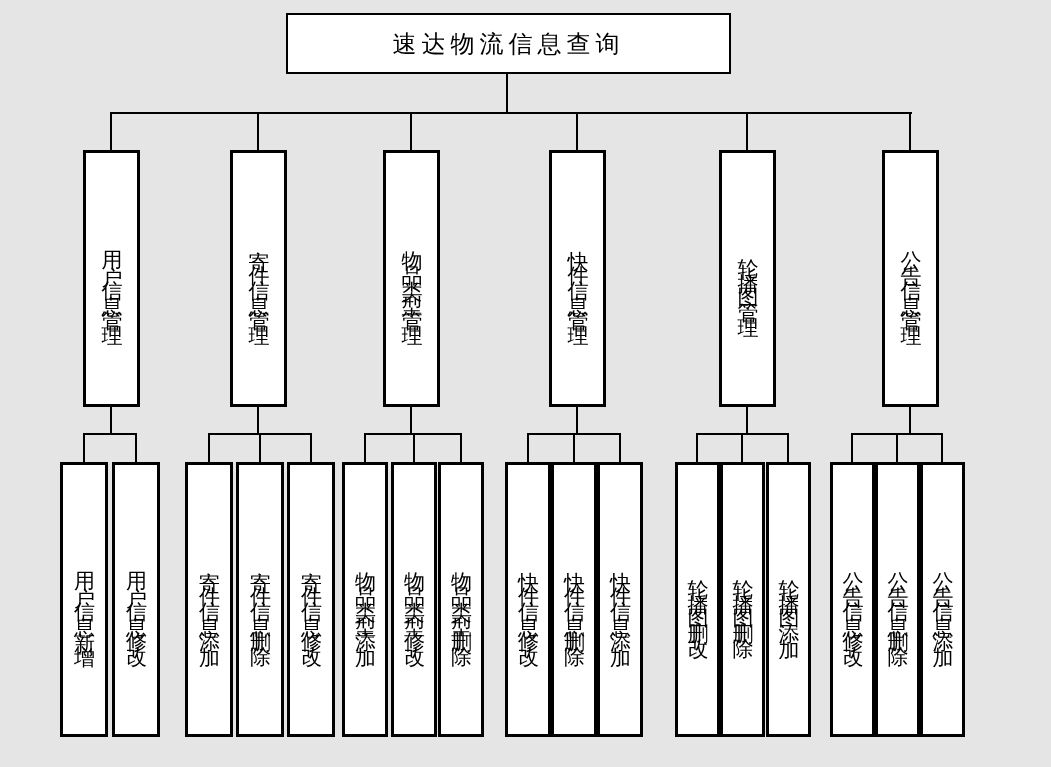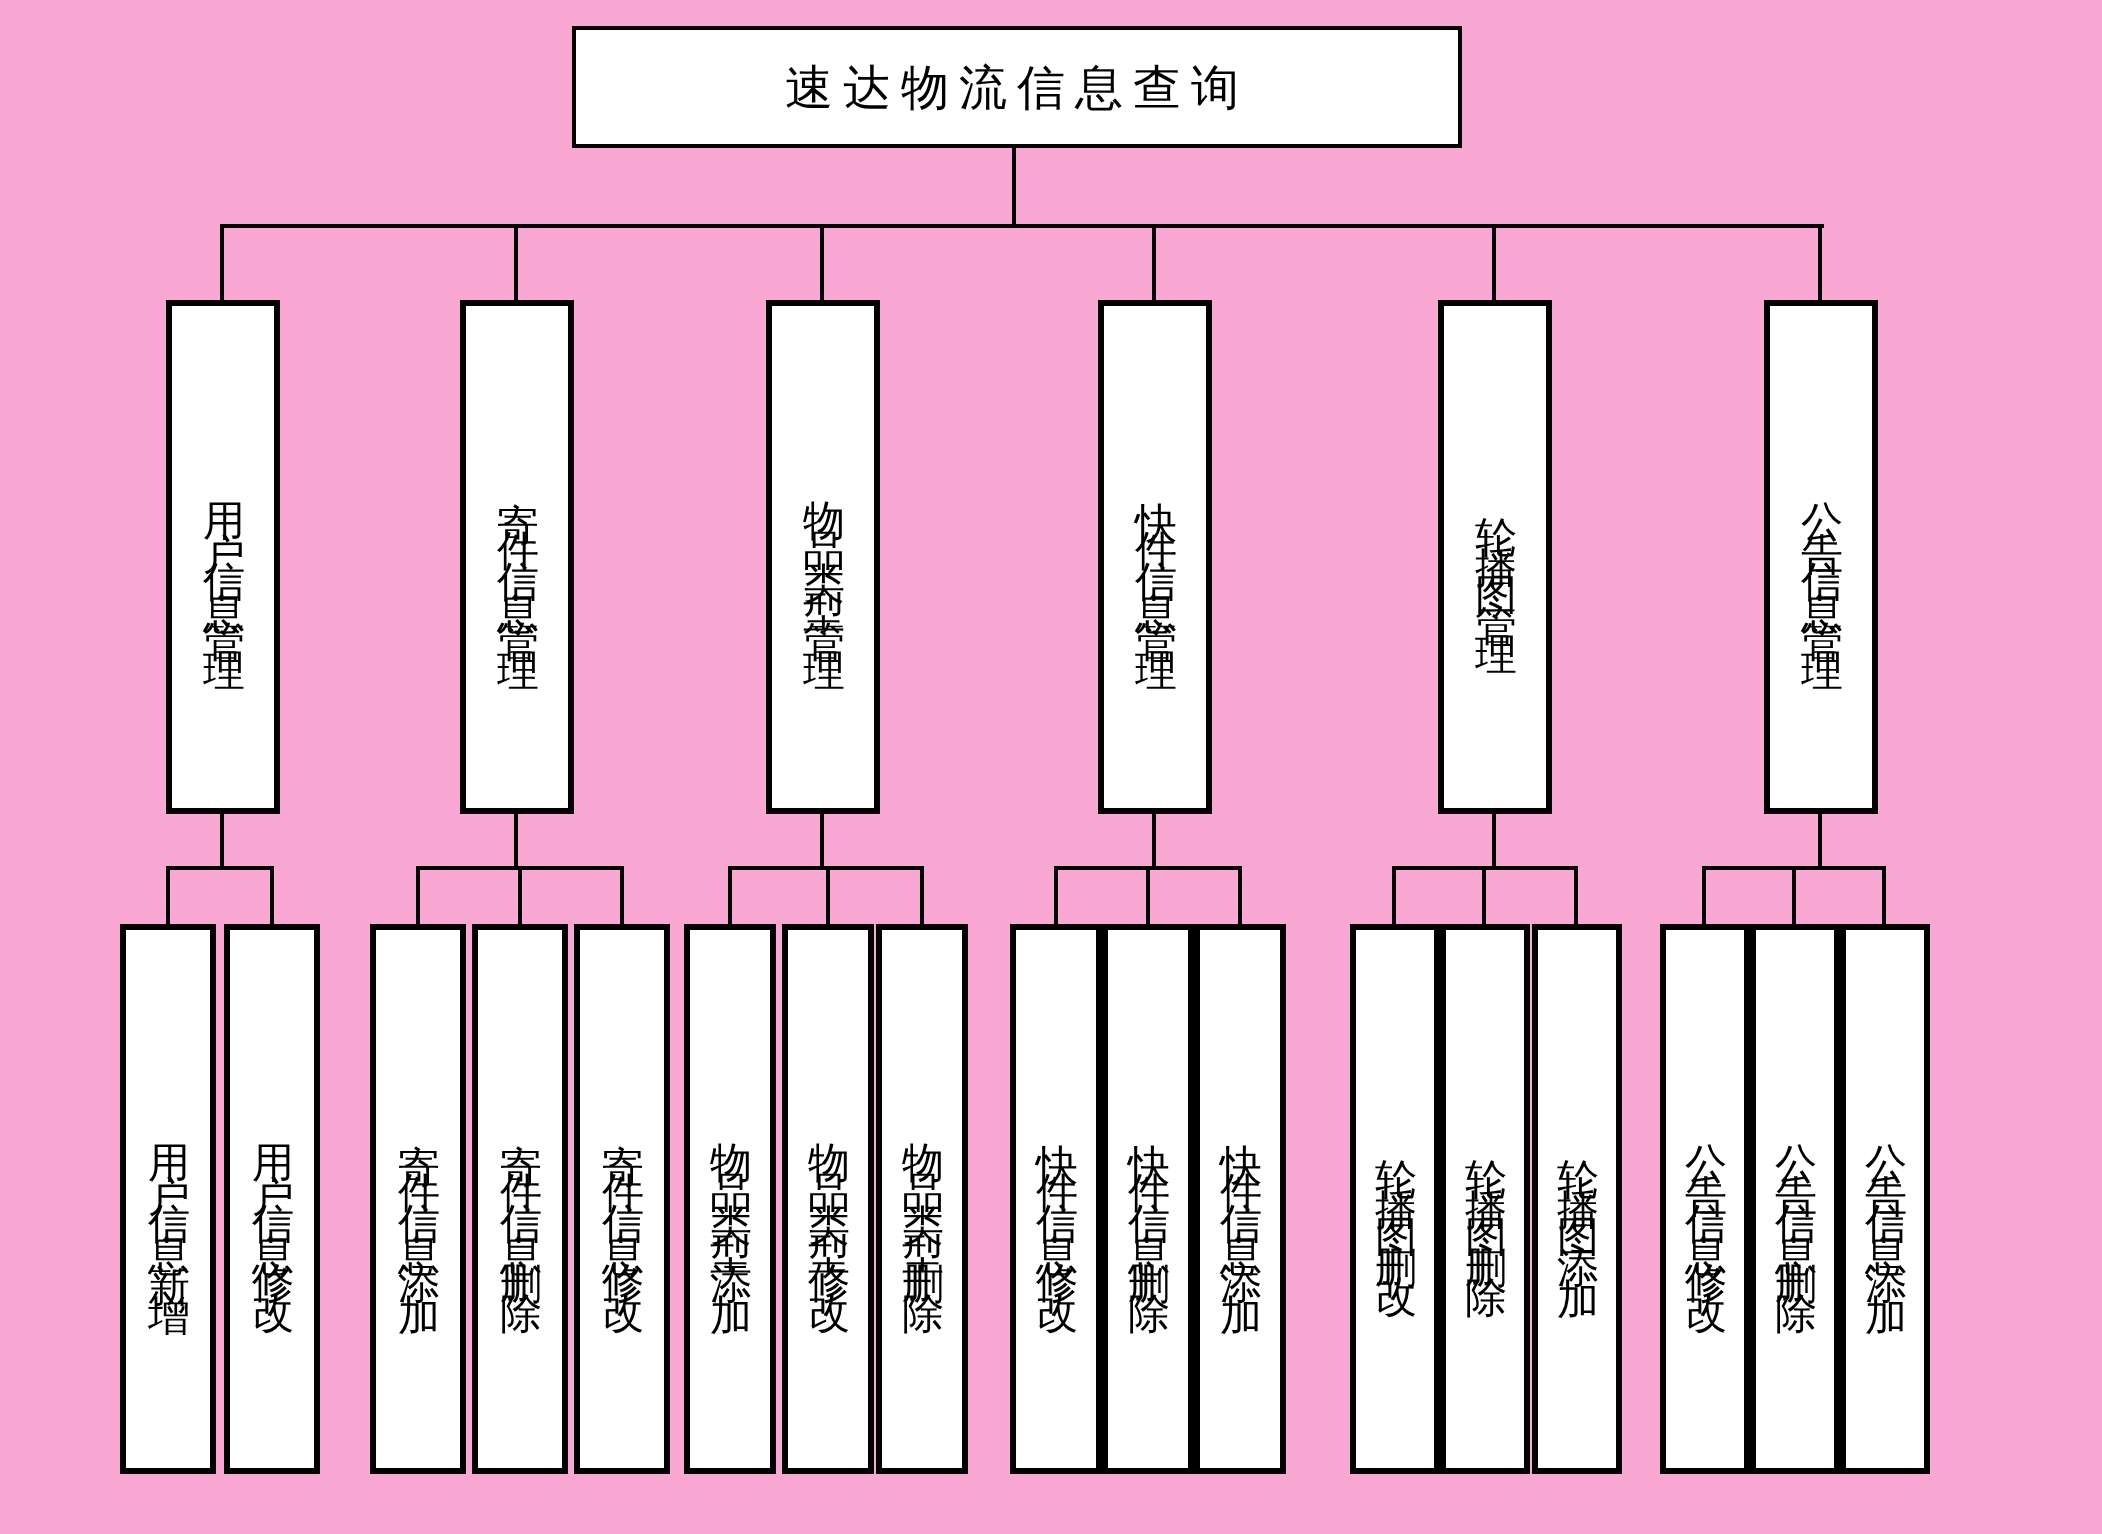--- a/index.html
+++ b/index.html
@@ -1,19 +1,19 @@
 <!DOCTYPE html>
 <html><head>
 <meta charset="utf-8">
 <style>
   html,body{margin:0;padding:0;background:#ffffff;}
   .canvas{
     position:relative;
     width:1051px;height:767px;
-    background:#f9a8d4;
+    background:#e5e5e5;
     color:#000000;
     font-family:"Liberation Serif","DejaVu Serif",serif;
     overflow:hidden;
   }
   .box{
     position:absolute;
     box-sizing:border-box;
     border:3px solid #000000;
     background:#ffffff;
     display:flex;

